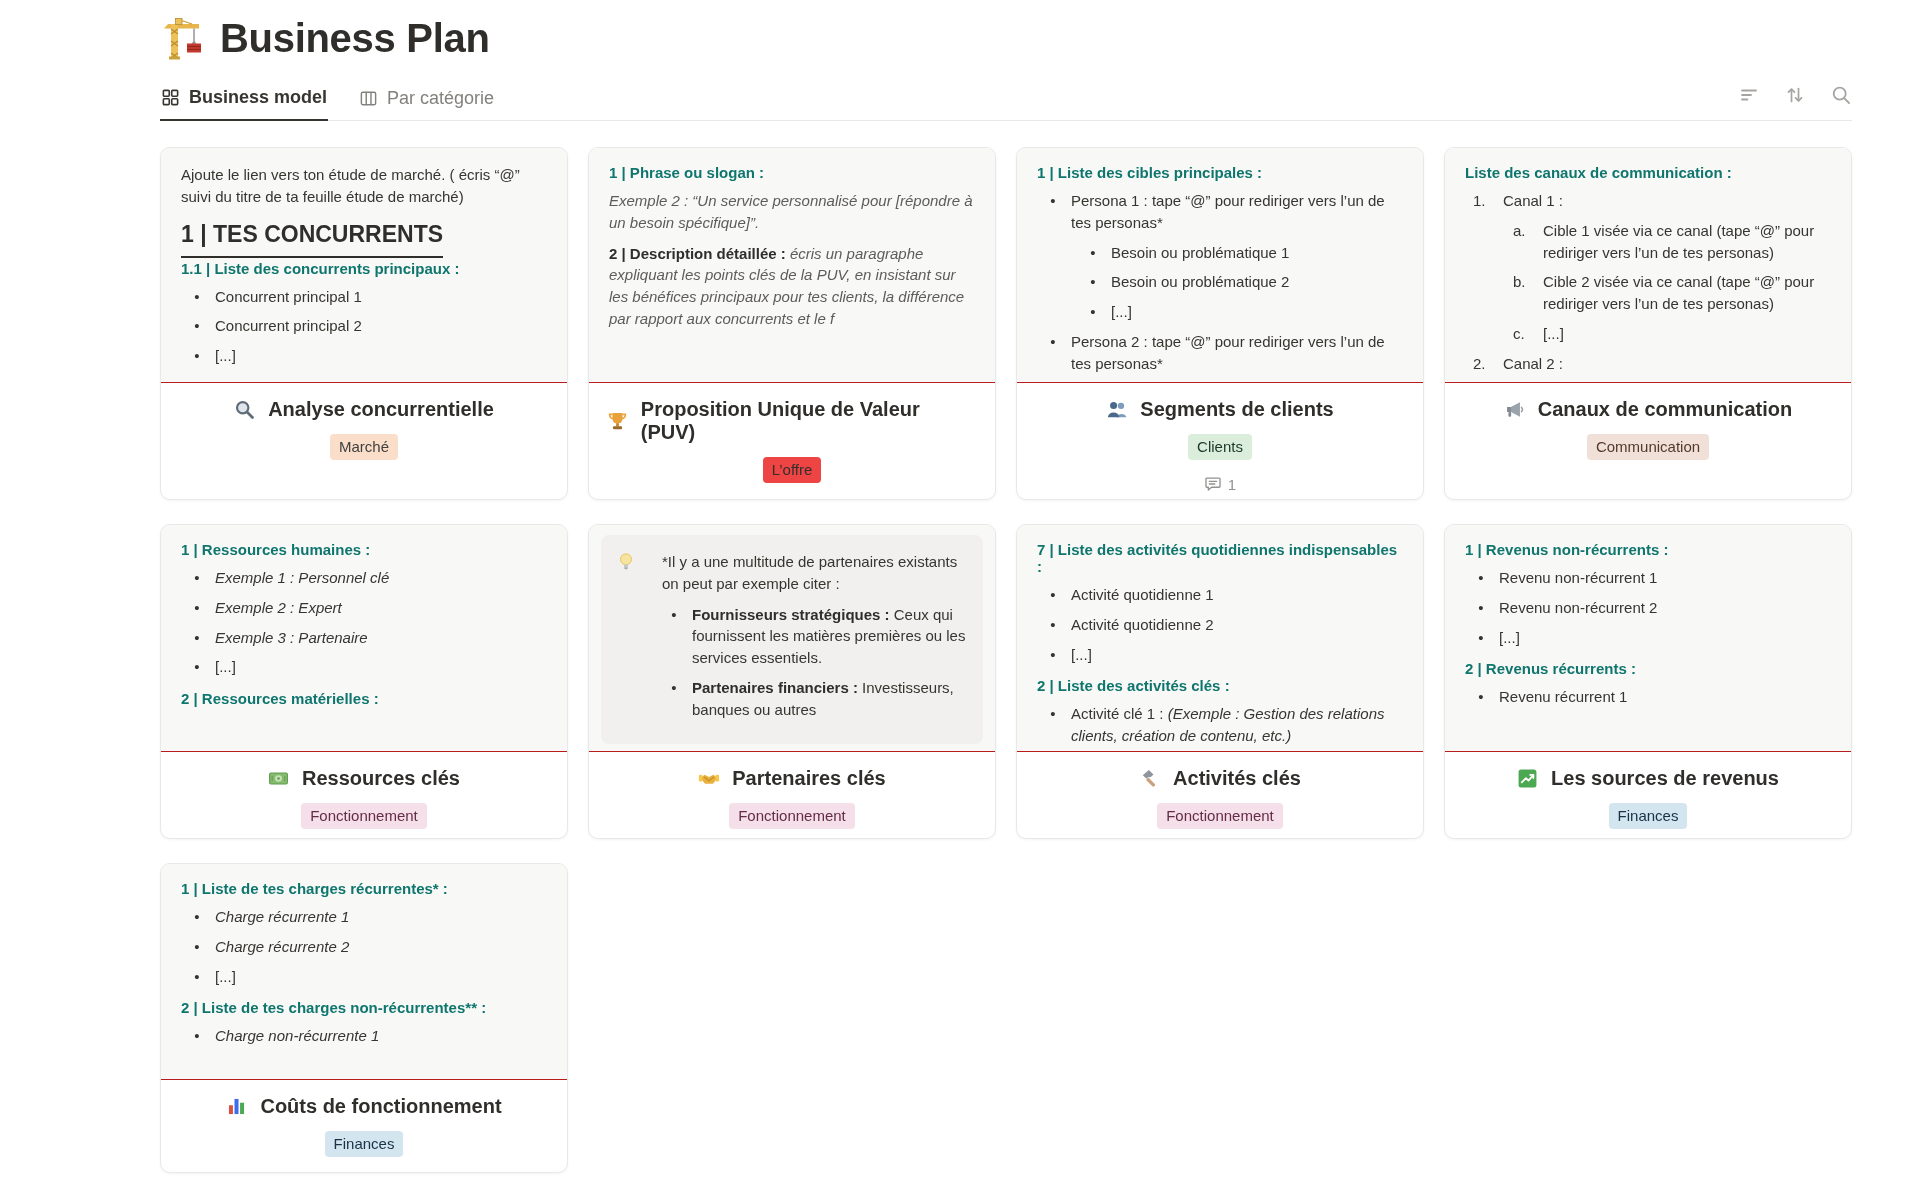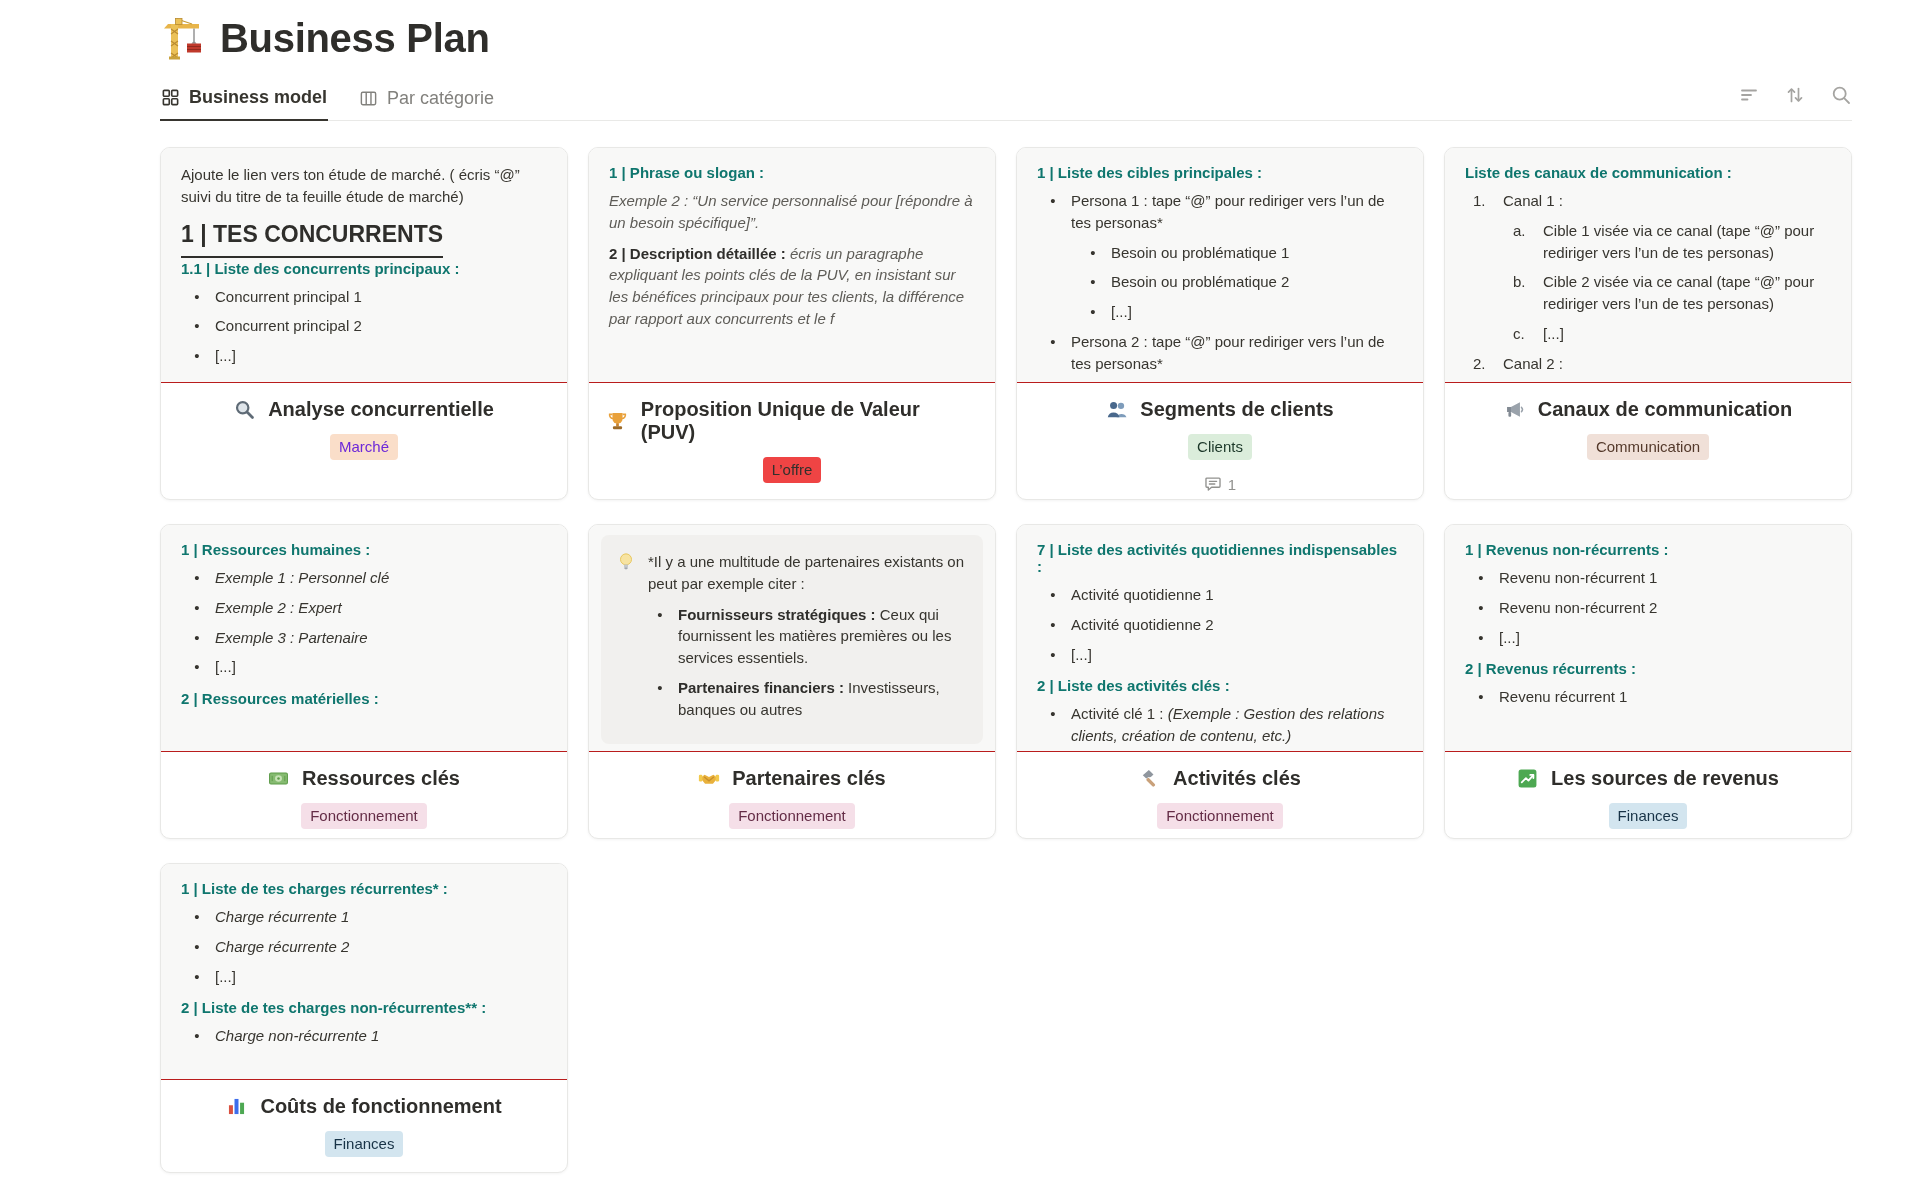--- a/index.html
+++ b/index.html
@@ -71,21 +71,21 @@
   .pv-li.lvl1 { padding-left: 8px; }
   .pv-li.lvl2 { padding-left: 48px; }
   .lead { font-weight: 700; color: #2F2E2B; }
   .muted { color: #5E5C57; }
   .it { font-style: italic; }
 
   .pv-callout {
     background: #F1F0EE;
     border-radius: 8px;
     padding: 16px 14px;
-    display: flex; gap: 11px;
+    display: flex; gap: 25px;
     align-items: flex-start;
   }
   .pv-callout .co-body { flex: 1; min-width: 0; }
   .pv-callout .pv-li.lvl1 { padding-left: 4px; }
 
   
   .footer { flex: 1; padding: 15px 18px 13px; display: flex; flex-direction: column; align-items: center; }
   .c-title { display: flex; align-items: center; gap: 12px; font-size: 20px; font-weight: 700; color: #2F2E2B; }
   .c-icon { display: inline-flex; width: 22px; }
   .tag {
@@ -192,21 +192,21 @@
         <div class="footer">
           <div class="c-title">
             <span class="c-icon" style="display: inline-flex;">
               <svg width="21" height="21" viewBox="0 0 20 20" fill="none">
                 <circle cx="8.3" cy="8.3" r="5.4" stroke="#5F6B76" stroke-width="2.1" fill="#DFE5EA"></circle>
                 <line x1="12.7" y1="12.7" x2="17.6" y2="17.6" stroke="#5F6B76" stroke-width="2.6" stroke-linecap="round"></line>
               </svg>
             </span>
             <span>Analyse concurrentielle</span>
           </div>
-          <span class="tag" style="background: rgb(250, 222, 201); color: #6d28d9;">Marché</span>
+          <span class="tag" style="background: rgb(250, 222, 201); color: #404040;">Marché</span>
         </div>
       </article>
       <article class="card r1">
         <div class="preview">
           <div class="pv-h3">1 | Phrase ou slogan :</div>
           <div class="pv-p muted"><span class="it">Exemple 2 : “Un service personnalisé pour [répondre à un besoin spécifique]”.</span></div>
           <div class="pv-p muted"><span class="lead">2 | Description détaillée : </span><span class="it">écris un paragraphe expliquant les points clés de la PUV, en insistant sur les bénéfices principaux pour tes clients, la différence par rapport aux concurrents et le f</span></div>
         </div>
         <div class="footer">
           <div class="c-title">

